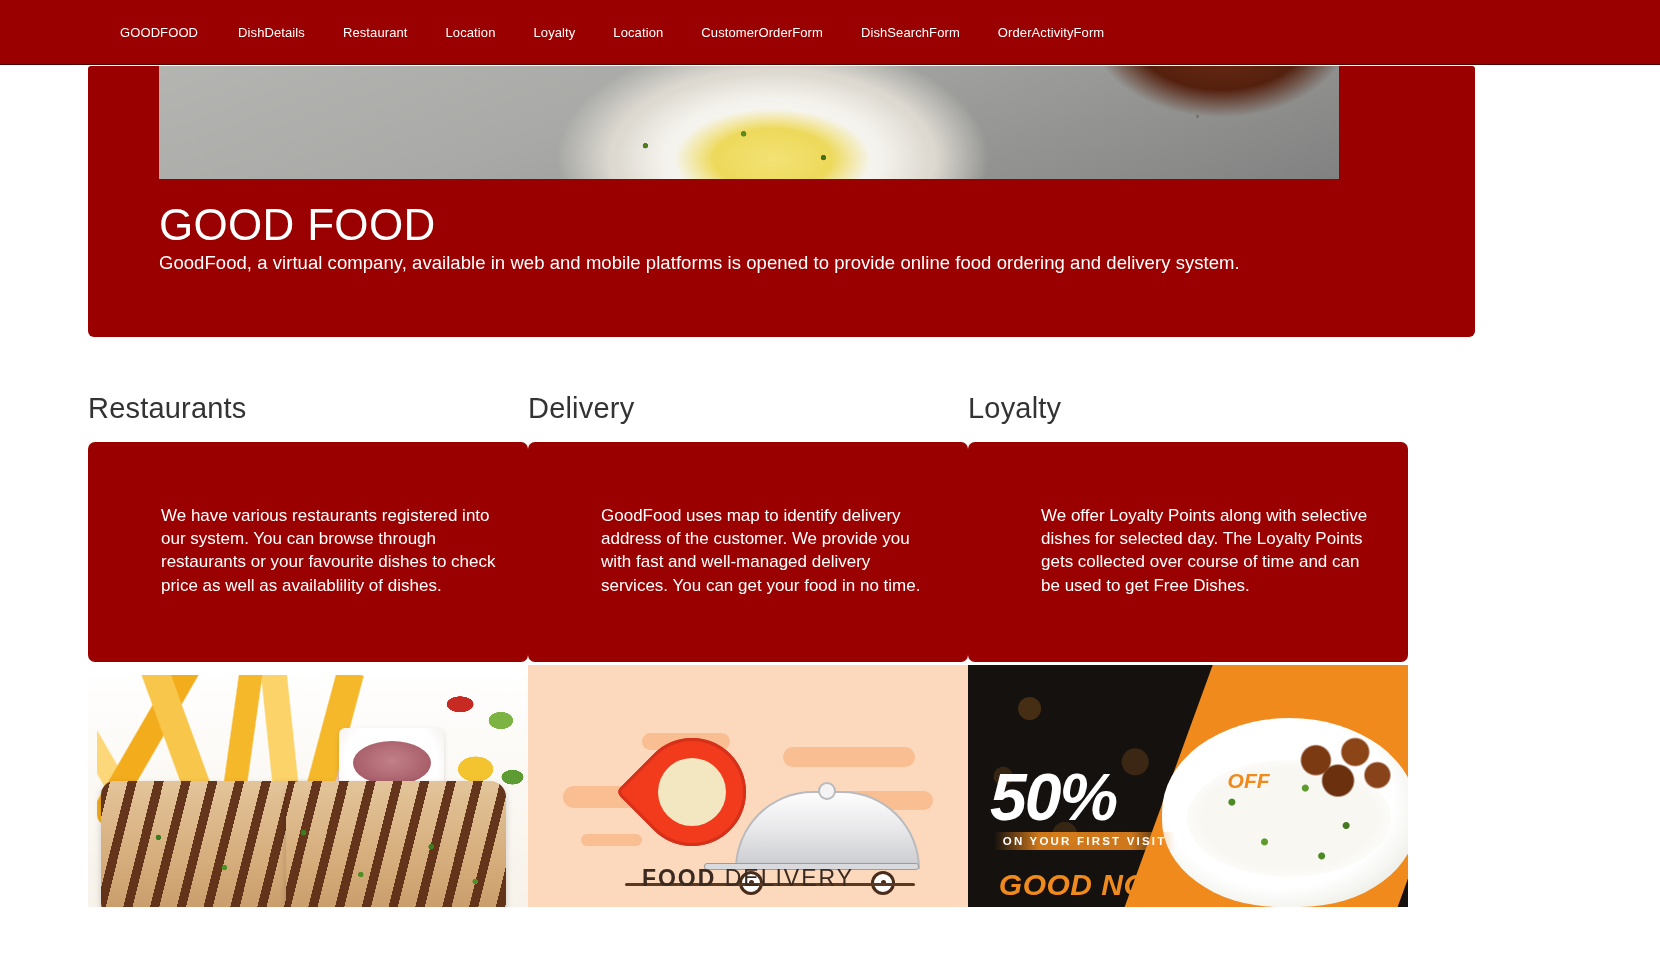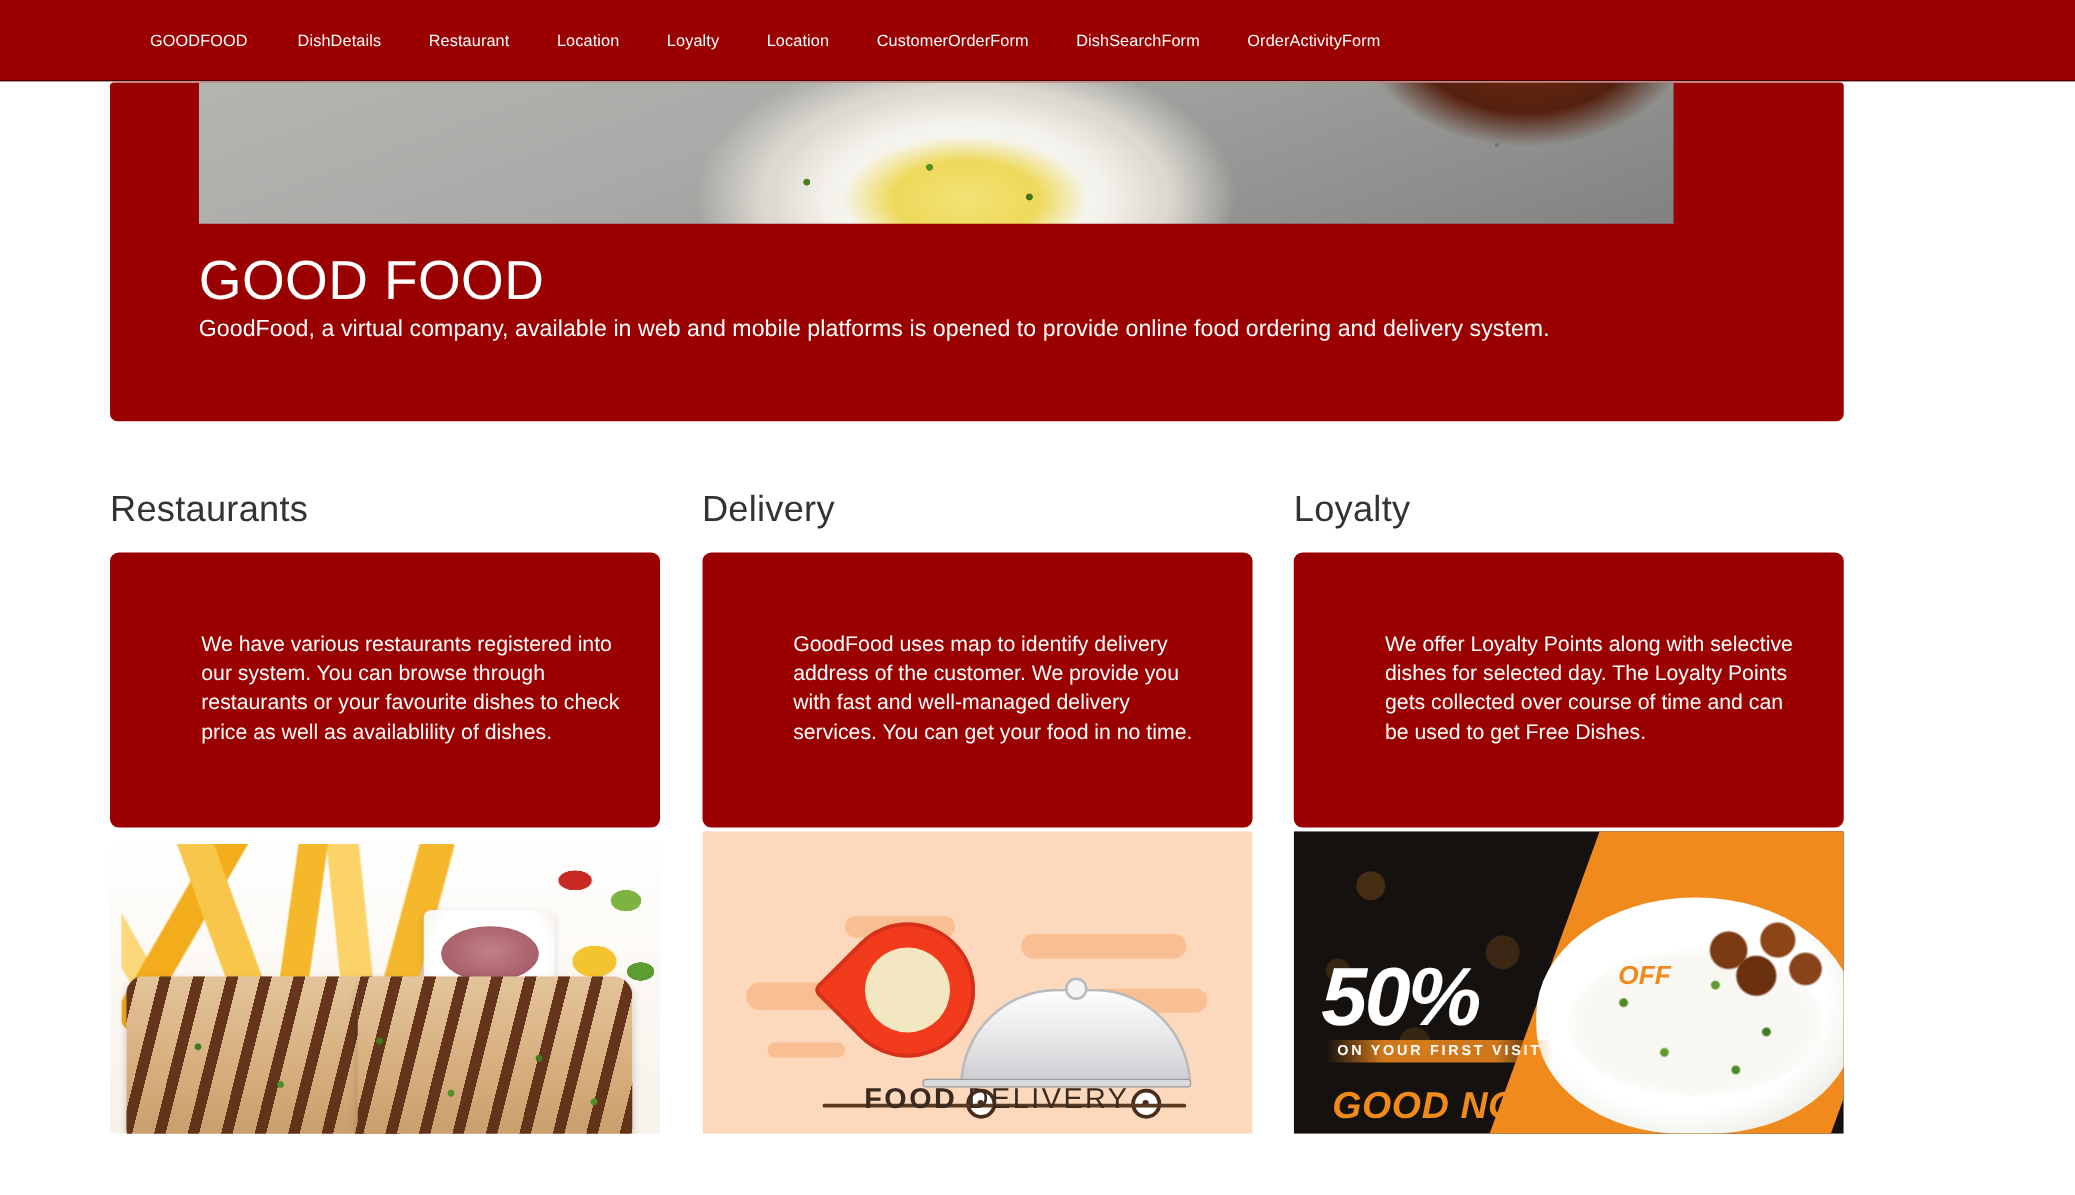--- a/index.html
+++ b/index.html
@@ -112,21 +112,20 @@
   }
 
   
   .features {
     position: absolute;
     left: 88px;
     top: 392px;
     width: 1387px;
     height: 564px;
     display: flex;
-    justify-content: space-between;
   }
   .feature-col { width: 440px; position: relative; }
 
   .feature-heading {
     font-size: 29px;
     font-weight: 400;
     color: #333333;
     margin-bottom: 17px;
     letter-spacing: 0.2px;
   }
@@ -298,21 +297,21 @@
   .wheel.w2 { left: 78%; }
   .shadow-line {
     position: absolute;
     left: 22%; top: 90%;
     width: 66%; height: 3px;
     background: #5a3a22;
     border-radius: 2px;
   }
   .delivery-label {
     position: absolute;
-    left: 16px; bottom: 6%;
+    left: 0; bottom: 6%;
     width: 100%;
     text-align: center;
     font-size: 23px;
     letter-spacing: 2px;
     color: #3a2a20;
   }
   .delivery-label b { font-weight: 700; }
   .delivery-label span { font-weight: 400; }
 
   

